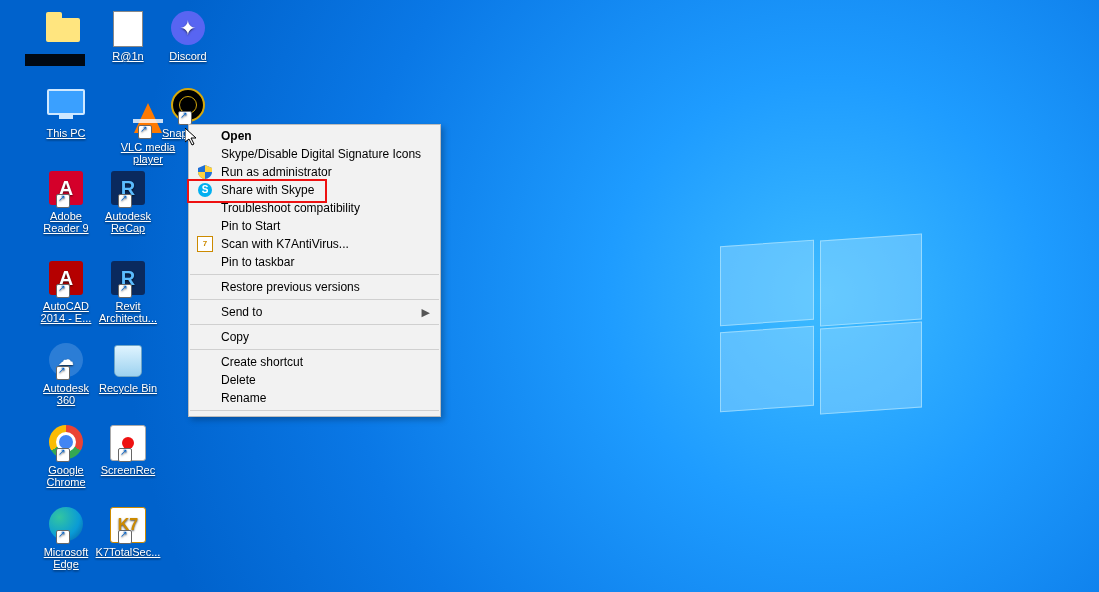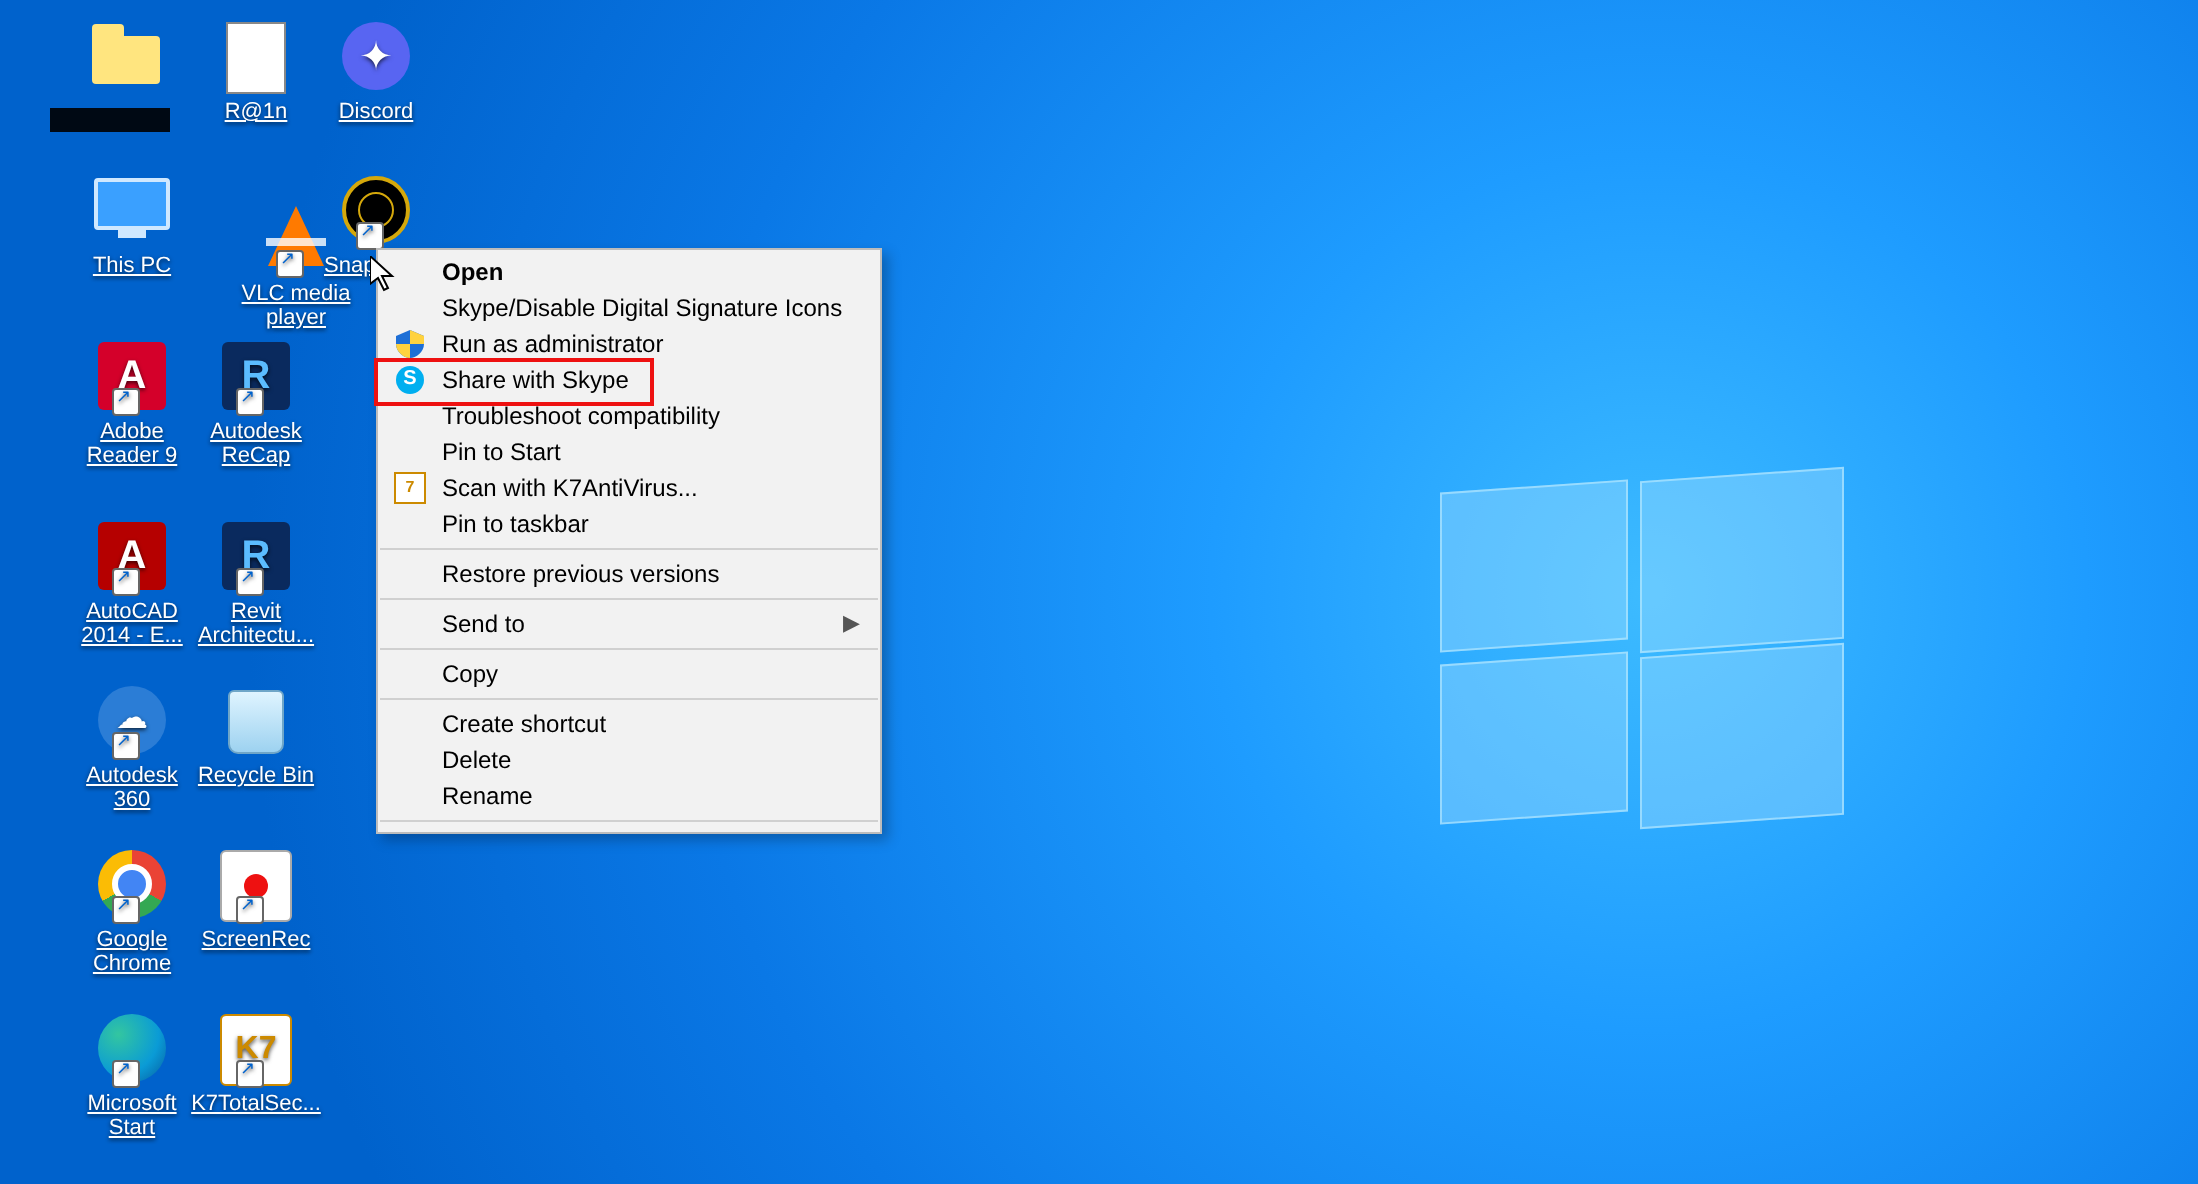--- a/index.html
+++ b/index.html
@@ -184,21 +184,21 @@
         </div>
         <div class="lbl">ScreenRec</div>
       </div>
       <div class="dt-icon" style="left: 33px; top: 504px;">
         <div class="gl" style="position: relative;">
           <div style="width: 40px; height: 40px; position: relative;">
             <div class="circ" style="width:34px;height:34px;margin:3px auto;background:radial-gradient(circle at 30% 30%,#33c6a0,#0a9bd6 60%,#065a9e)"></div>
           </div>
           <div class="shortcut-arrow"></div>
         </div>
-        <div class="lbl">Microsoft Start</div>
+        <div class="lbl">Microsoft Edge</div>
       </div>
       <div class="dt-icon" style="left: 95px; top: 504px;">
         <div class="gl" style="position: relative;">
           <div style="width: 40px; height: 40px; position: relative;">
             <div class="rect" style="width:34px;height:34px;margin:3px auto;background:#fff;border:1px solid #cc8a00;color:#cc8a00;font:700 16px/34px Arial;text-align:center">K7</div>
           </div>
           <div class="shortcut-arrow"></div>
         </div>
         <div class="lbl">K7TotalSec...</div>
       </div>

